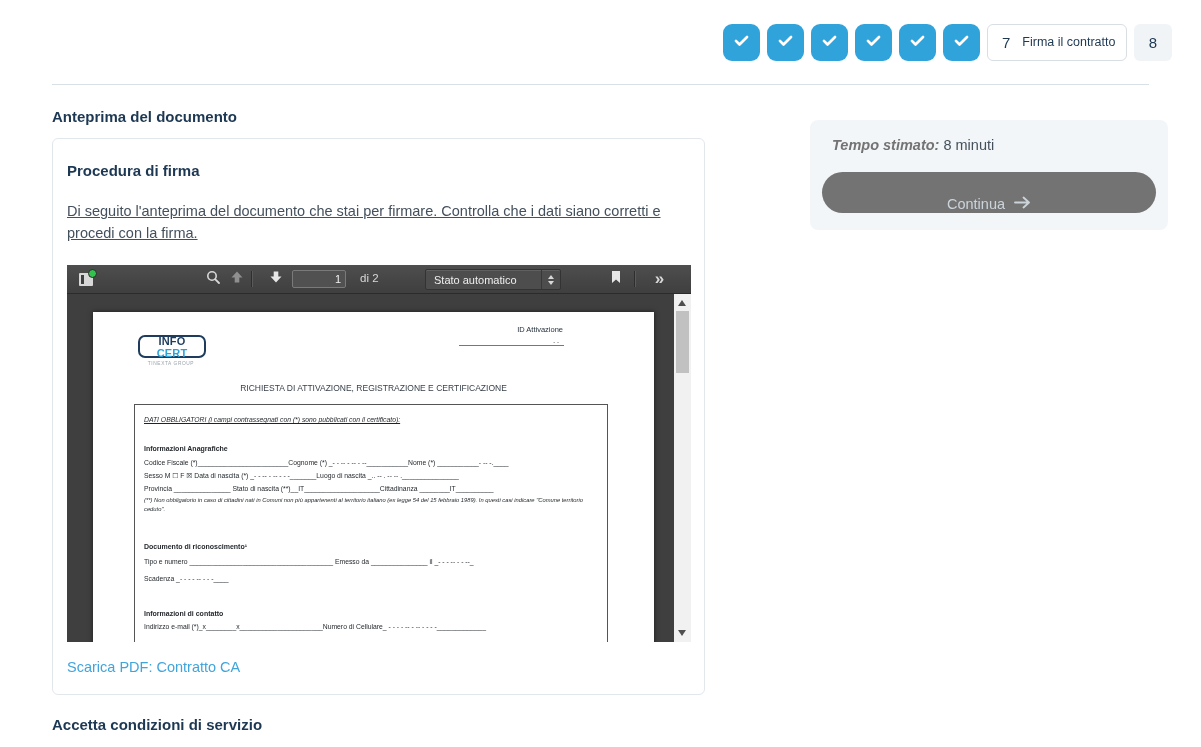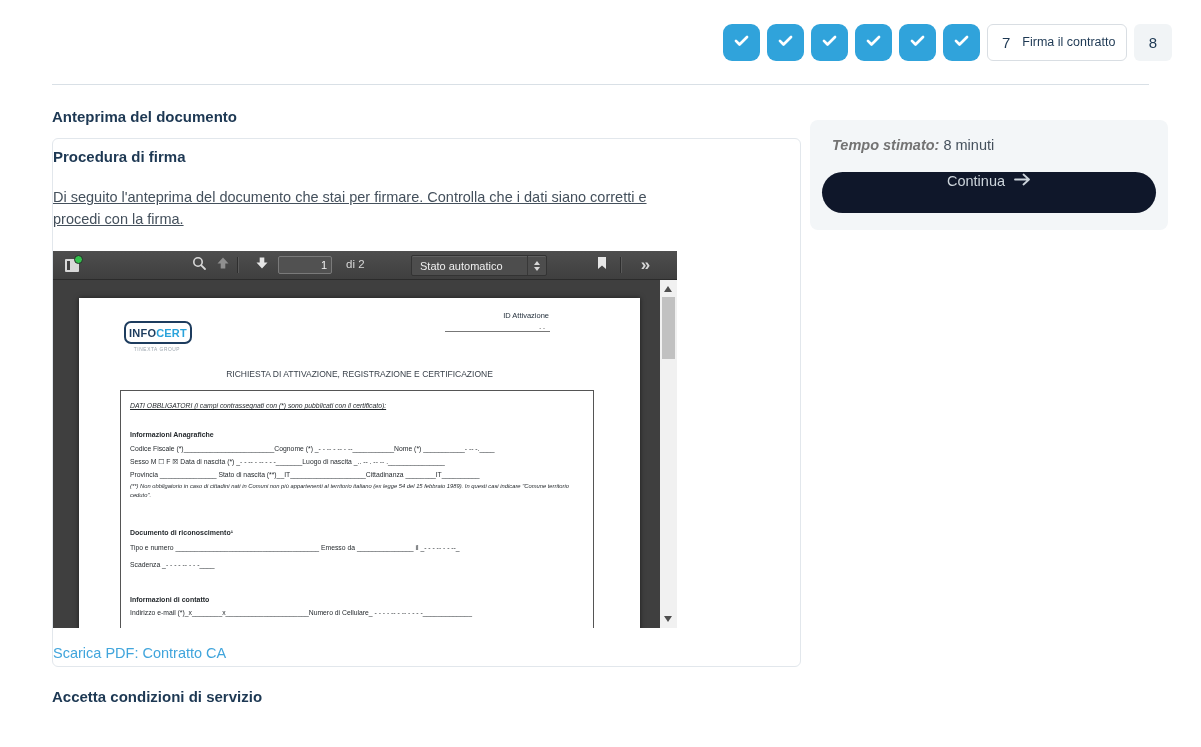--- a/index.html
+++ b/index.html
@@ -12,21 +12,21 @@
   .stepper{position:absolute;top:24px;right:29px;display:flex;gap:7px;height:37px;align-items:stretch;}
   .step-check{width:37px;height:37px;background:#30a3db;border-radius:9px;display:flex;align-items:center;justify-content:center;cursor:pointer;}
   .step-current{width:140px;box-sizing:border-box;background:#fff;border:1px solid #d9dee3;border-radius:6px;display:flex;align-items:center;padding:0 8px 0 14px;gap:12px;cursor:pointer;}
   .step-current .num{font-size:15px;color:#1d3853;}
   .step-current .label{font-size:12.5px;color:#1d3853;line-height:1.35;}
   .step-next{width:38px;background:#f1f4f6;border-radius:6px;display:flex;align-items:center;justify-content:center;font-size:15px;color:#1d3853;cursor:pointer;}
 
   
   .content-left{position:absolute;left:52px;top:108px;width:653px;}
   .section-heading{font-size:15px;font-weight:bold;color:#1d3853;margin:0 0 13px 0;}
-  .card{width:749px;box-sizing:border-box;border:1px solid #e2e7ec;border-radius:6px;background:#fff;}
+  .card{width:653px;box-sizing:border-box;border:1px solid #e2e7ec;border-radius:6px;background:#fff;padding:14px;}
   .card-title{font-size:15px;font-weight:bold;color:#1d3853;margin:9px 0 0 0;}
   .card-desc{font-size:14.5px;color:#44505c;line-height:22px;margin:21px 0 0 0;width:625px;text-decoration:underline;}
 
   
   .pdf-viewer{width:624px;height:376px;margin-top:21px;position:relative;}
   .pdf-toolbar{position:relative;height:28px;background:linear-gradient(#4e4e4e,#3f3f3f);border-bottom:1px solid #2b2b2b;}
   .tb-btn{position:absolute;top:0;height:28px;display:flex;align-items:center;justify-content:center;cursor:pointer;}
   .tb-sep{position:absolute;top:6px;width:1px;height:16px;background:#2e2e2e;box-shadow:1px 0 0 #5a5a5a;}
   .sidebar-btn{left:8px;width:22px;}
   .sidebar-glyph{position:relative;width:14px;height:13px;background:#d8d8d8;border-radius:1px;}
@@ -55,21 +55,21 @@
   .pdf-scrollbar{position:absolute;right:0;top:0;width:17px;height:100%;background:#f1f1f1;}
   .sb-arrow{position:absolute;left:4px;width:0;height:0;border-left:4.5px solid transparent;border-right:4.5px solid transparent;cursor:pointer;}
   .sb-up{top:6px;border-bottom:6px solid #4f4f4f;}
   .sb-down{bottom:6px;border-top:6px solid #4f4f4f;}
   .sb-thumb{position:absolute;top:17px;left:2px;width:13px;height:62px;background:#c1c1c1;cursor:pointer;}
 
   
   .doc-id{position:absolute;top:13px;right:91px;font-size:7.5px;color:#24303c;}
   .doc-id-dash{position:absolute;top:27px;right:95px;font-size:6px;color:#555;filter:blur(0.4px);}
   .doc-id-line{position:absolute;top:33px;right:90px;width:105px;border-bottom:1px solid #777;}
-  .doc-logo{position:absolute;left:45px;top:23px;width:64px;height:19px;border:2px solid #1d3c5e;border-radius:7px;display:flex;align-items:center;justify-content:center;font-size:11px;font-weight:bold;letter-spacing:0.2px;}
+  .doc-logo{position:absolute;left:45px;top:23px;width:64px;height:19px;border:2px solid #1d3c5e;border-radius:7px;display:flex;align-items:center;justify-content:center;font-size:11px;font-weight:bold;letter-spacing:0.2px;flex-direction:column;}
   .doc-logo .info{color:#1d3c5e;}
   .doc-logo .cert{color:#2aa3db;}
   .doc-logo-sub{position:absolute;left:43px;top:49px;width:70px;text-align:center;font-size:4.8px;color:#9aa4ad;letter-spacing:0.6px;}
   .doc-title{position:absolute;top:71px;left:0;width:100%;text-align:center;font-size:8.5px;color:#39414a;}
   .doc-form{position:absolute;left:41px;top:92px;width:474px;bottom:0;box-sizing:border-box;border:1px solid #555;border-bottom:none;padding:10px 9px 0 9px;color:#1f2428;}
   .fl{font-size:6.8px;line-height:9px;white-space:nowrap;overflow:hidden;}
   .fl-note{font-style:italic;text-decoration:underline;margin-bottom:20px;}
   .fl-bold{font-weight:bold;font-size:7px;}
   .fl-footnote{font-style:italic;font-size:5.8px;line-height:8.5px;white-space:normal;}
   .l2{margin-bottom:5px;}
@@ -82,21 +82,21 @@
   .l9{margin-bottom:26px;}
   .l10{margin-bottom:4px;}
 
   .download-link{display:inline-block;margin-top:18px;margin-bottom:5px;font-size:14.5px;color:#41a5dc;text-decoration:none;cursor:pointer;}
   .accept-heading{margin-top:21px;}
 
   
   .side-panel{position:absolute;left:810px;top:120px;width:358px;height:110px;box-sizing:border-box;background:#f3f6f8;border-radius:8px;padding:17px 12px 0 12px;}
   .estimate{margin-left:10px;font-size:14.5px;color:#44505c;}
   .estimate .est-label{font-weight:bold;color:#737373;font-style:italic;}
-  .continue-btn{margin-top:19px;width:100%;height:41px;border:none;border-radius:21px;background:#0f172a;color:#ccd4db;font-size:14.5px;font-family:"Liberation Sans",sans-serif;display:flex;align-items:flex-start;justify-content:center;gap:9px;cursor:default;}
+  .continue-btn{margin-top:19px;width:100%;height:41px;border:none;border-radius:21px;background:#737373;color:#ccd4db;font-size:14.5px;font-family:"Liberation Sans",sans-serif;display:flex;align-items:flex-end;justify-content:center;gap:9px;cursor:default;}
 </style>
 </head>
 <body>
 
 <div class="stepper">
   <div class="step-check">
       <span><svg width="19" height="19" viewBox="0 0 24 24">
           <path d="M5 12.5l4.5 4.5L19 7.5" stroke="#fff" stroke-width="3.4" fill="none" stroke-linecap="round" stroke-linejoin="round"></path>
         </svg></span>
     </div>

